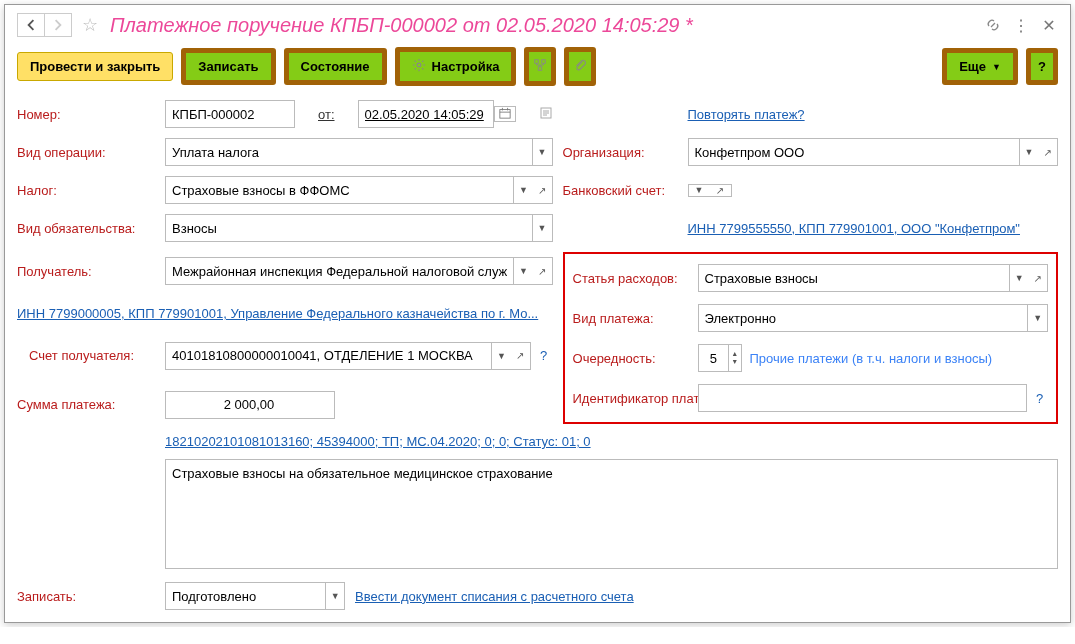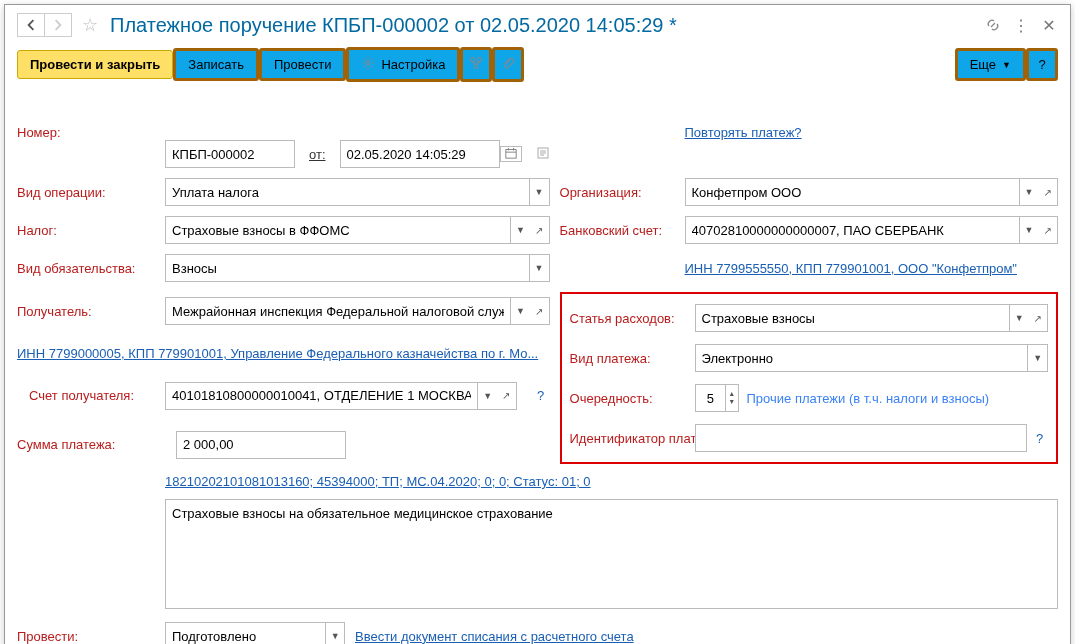--- a/index.html
+++ b/index.html
@@ -4,27 +4,27 @@
 <style>
 * { box-sizing: border-box; margin: 0; padding: 0; }
 body { font-family: Arial, sans-serif; font-size: 13px; color: #333; background: #fff; padding: 4px; }
 .window { border: 1px solid #999; box-shadow: 0 2px 8px rgba(0,0,0,0.2); padding: 8px 12px 12px 12px; }
 
 
 .header { display: flex; align-items: center; margin-bottom: 10px; }
 .nav-btn { width: 28px; height: 24px; border: 1px solid #ccc; background: #fff; display: flex; align-items: center; justify-content: center; cursor: pointer; }
 .nav-btn + .nav-btn { margin-left: -1px; }
 .star-btn { width: 24px; height: 24px; display: flex; align-items: center; justify-content: center; margin-left: 6px; color: #bbb; font-size: 18px; cursor: pointer; }
-.title { font-size: 20px; margin-left: 8px; flex: 1; color: #0369a1; }
+.title { font-size: 20px; margin-left: 8px; flex: 1; color: #ec4899; font-style: italic; }
 .hdr-right { display: flex; align-items: center; gap: 10px; color: #777; }
 .hdr-icon { width: 18px; height: 18px; display: flex; align-items: center; justify-content: center; cursor: pointer; font-size: 16px; }
 
 
-.toolbar { display: flex; align-items: center; gap: 0; margin-bottom: 14px; }
-.btn { border: 3px solid #a16207; background: #0ea5e9; padding: 6px 12px; border-radius: 3px; cursor: pointer; display: flex; align-items: center; gap: 6px; min-height: 28px; font-size: 13px; }
+.toolbar { display: flex; align-items: center; gap: 8px; margin-bottom: 14px; }
+.btn { border: 5px solid #a16207; background: #84cc16; padding: 6px 12px; border-radius: 3px; cursor: pointer; display: flex; align-items: center; gap: 6px; min-height: 28px; font-size: 13px; font-weight: bold; }
 .btn-primary { background: #ffe066; border: 1px solid #c9a800; font-weight: bold; }
 .btn-icon { width: 32px; padding: 6px; justify-content: center; }
 .spacer { flex: 1; }
 .btn svg, .btn .ico { width: 14px; height: 14px; }
 
 
 .grid { display: grid; grid-template-columns: 138px 1fr 115px 1fr; column-gap: 10px; row-gap: 10px; align-items: center; }
 .lbl { color: #b91c1c; white-space: nowrap; }
 .lbl-top { align-self: start; padding-top: 6px; }
 .row-full { grid-column: 2 / 5; }
@@ -34,40 +34,40 @@
 .input, .select, .textarea {
   border: 1px solid #bbb; background: #fff; padding: 4px 6px; height: 28px;
   width: 100%; font-size: 13px; font-family: inherit;
 }
 .input-group { display: flex; align-items: stretch; }
 .input-group .input, .input-group .select { border-right: none; }
 .ig-btn { border: 1px solid #bbb; background: #fff; width: 22px; display: flex; align-items: center; justify-content: center; cursor: pointer; font-size: 10px; color: #555; }
 .ig-btn + .ig-btn { border-left: none; }
 .input-group > :not(:last-child).ig-btn { border-right: none; }
 
-.number-wrap { display: flex; align-items: center; gap: 8px; margin-top: 44px; }
+.number-wrap { display: flex; align-items: center; gap: 17px; }
 .from-label { margin: 0 6px; text-decoration: underline; }
 
 .link { color: #1a5fb4; text-decoration: underline; cursor: pointer; }
 .q-btn { width: 18px; color: #1a5fb4; cursor: pointer; text-align: center; }
 
 .textarea { height: 110px; resize: none; padding: 6px; }
 
 
 .hl-box { border: 2px solid #d00; padding: 10px 8px; display: grid; grid-template-columns: 115px 1fr; column-gap: 10px; row-gap: 12px; align-items: center; }
 .order-row { display: flex; align-items: center; gap: 8px; }
 .order-input { width: 44px; }
 .order-hint { color: #3b82f6; }
 .ident-row { display: flex; align-items: center; gap: 4px; }
 
-.sum-input { text-align: left; padding-right: 8px; margin-left: 11px; }
+.sum-input { text-align: center; padding-right: 8px; }
 .status-row { display: flex; align-items: center; gap: 10px; }
 .status-select { width: 180px; }
 .date-group { display: flex; align-items: center; }
-.date-group .input { width: 160px; }
+.date-group .input { width: 136px; text-decoration: underline; }
 .memo-icon { margin-left: 6px; cursor: pointer; color: #888; font-size: 13px; }
 .chev { font-size: 9px; }
 </style>
 </head>
 <body>
 <div class="window">
 
 <div class="header">
   <div class="nav-btn">
     <svg viewBox="0 0 10 10" width="12" height="12">
@@ -88,21 +88,21 @@
           </svg>
     </div>
     <div class="hdr-icon">⋮</div>
     <div class="hdr-icon">✕</div>
   </div>
 </div>
 
 <div class="toolbar">
   <button class="btn btn-primary">Провести и закрыть</button>
   <button class="btn">Записать</button>
-  <button class="btn">Провести</button>
+  <button class="btn">Состояние</button>
   <button class="btn">
     <span>
       <svg viewBox="0 0 16 16" width="14" height="14">
             <circle cx="8" cy="8" r="2.2" fill="none" stroke="#888" stroke-width="1.3"></circle>
             <path d="M8 1v2M8 13v2M1 8h2M13 8h2M3 3l1.4 1.4M11.6 11.6 13 13M3 13l1.4-1.4M11.6 4.4 13 3" stroke="#888" stroke-width="1.3"></path>
           </svg>
     </span>
     <span>Настройка</span>
   </button>
   <button class="btn btn-icon">
@@ -180,21 +180,20 @@
     <input class="input" value="Страховые взносы в ФФОМС" style="">
     <div class="ig-btn">
           <span class="chev">▼</span>
         </div>
     <div class="ig-btn">
           <span>↗</span>
         </div>
   </div>
   <div class="lbl">Банковский счет:</div>
   <div class="input-group">
-    <input class="input" value="40702810000000000007, ПАО СБЕРБАНК" style="">
     <div class="ig-btn">
           <span class="chev">▼</span>
         </div>
     <div class="ig-btn">
           <span>↗</span>
         </div>
   </div>
 
   <div class="lbl">Вид обязательства:</div>
   <div class="input-group">
@@ -254,21 +253,21 @@
         <span class="q-btn">?</span>
       </div>
     </div>
   </div>
 
   <div style="grid-column:1/3">
     <span class="link indent" style="padding-left:0">ИНН 7799000005, КПП 779901001, Управление Федерального казначейства по г. Мо...</span>
   </div>
 
   <div class="lbl indent">Счет получателя:</div>
-  <div style="display:flex;gap:15px;align-items:center">
+  <div style="display:flex;gap:4px;align-items:center">
     <div class="input-group" style="flex:1">
       <input class="input" value="40101810800000010041, ОТДЕЛЕНИЕ 1 МОСКВА" style="">
       <div class="ig-btn">
             <span class="chev">▼</span>
           </div>
       <div class="ig-btn">
             <span>↗</span>
           </div>
     </div>
     <span class="q-btn">?</span>
@@ -281,21 +280,21 @@
 
   <div></div>
   <div class="row-full">
     <span class="link">18210202101081013160; 45394000; ТП; МС.04.2020; 0; 0; Статус: 01; 0</span>
   </div>
 
   <div class="row-full">
     <textarea class="textarea" style="">Страховые взносы на обязательное медицинское страхование</textarea>
   </div>
 
-  <div class="lbl">Провести:</div>
+  <div class="lbl">Записать:</div>
   <div class="row-full status-row">
     <div class="input-group status-select">
       <input class="input" value="Подготовлено" style="">
       <div class="ig-btn">
             <span class="chev">▼</span>
           </div>
     </div>
     <span class="link">Ввести документ списания с расчетного счета</span>
   </div>
 

